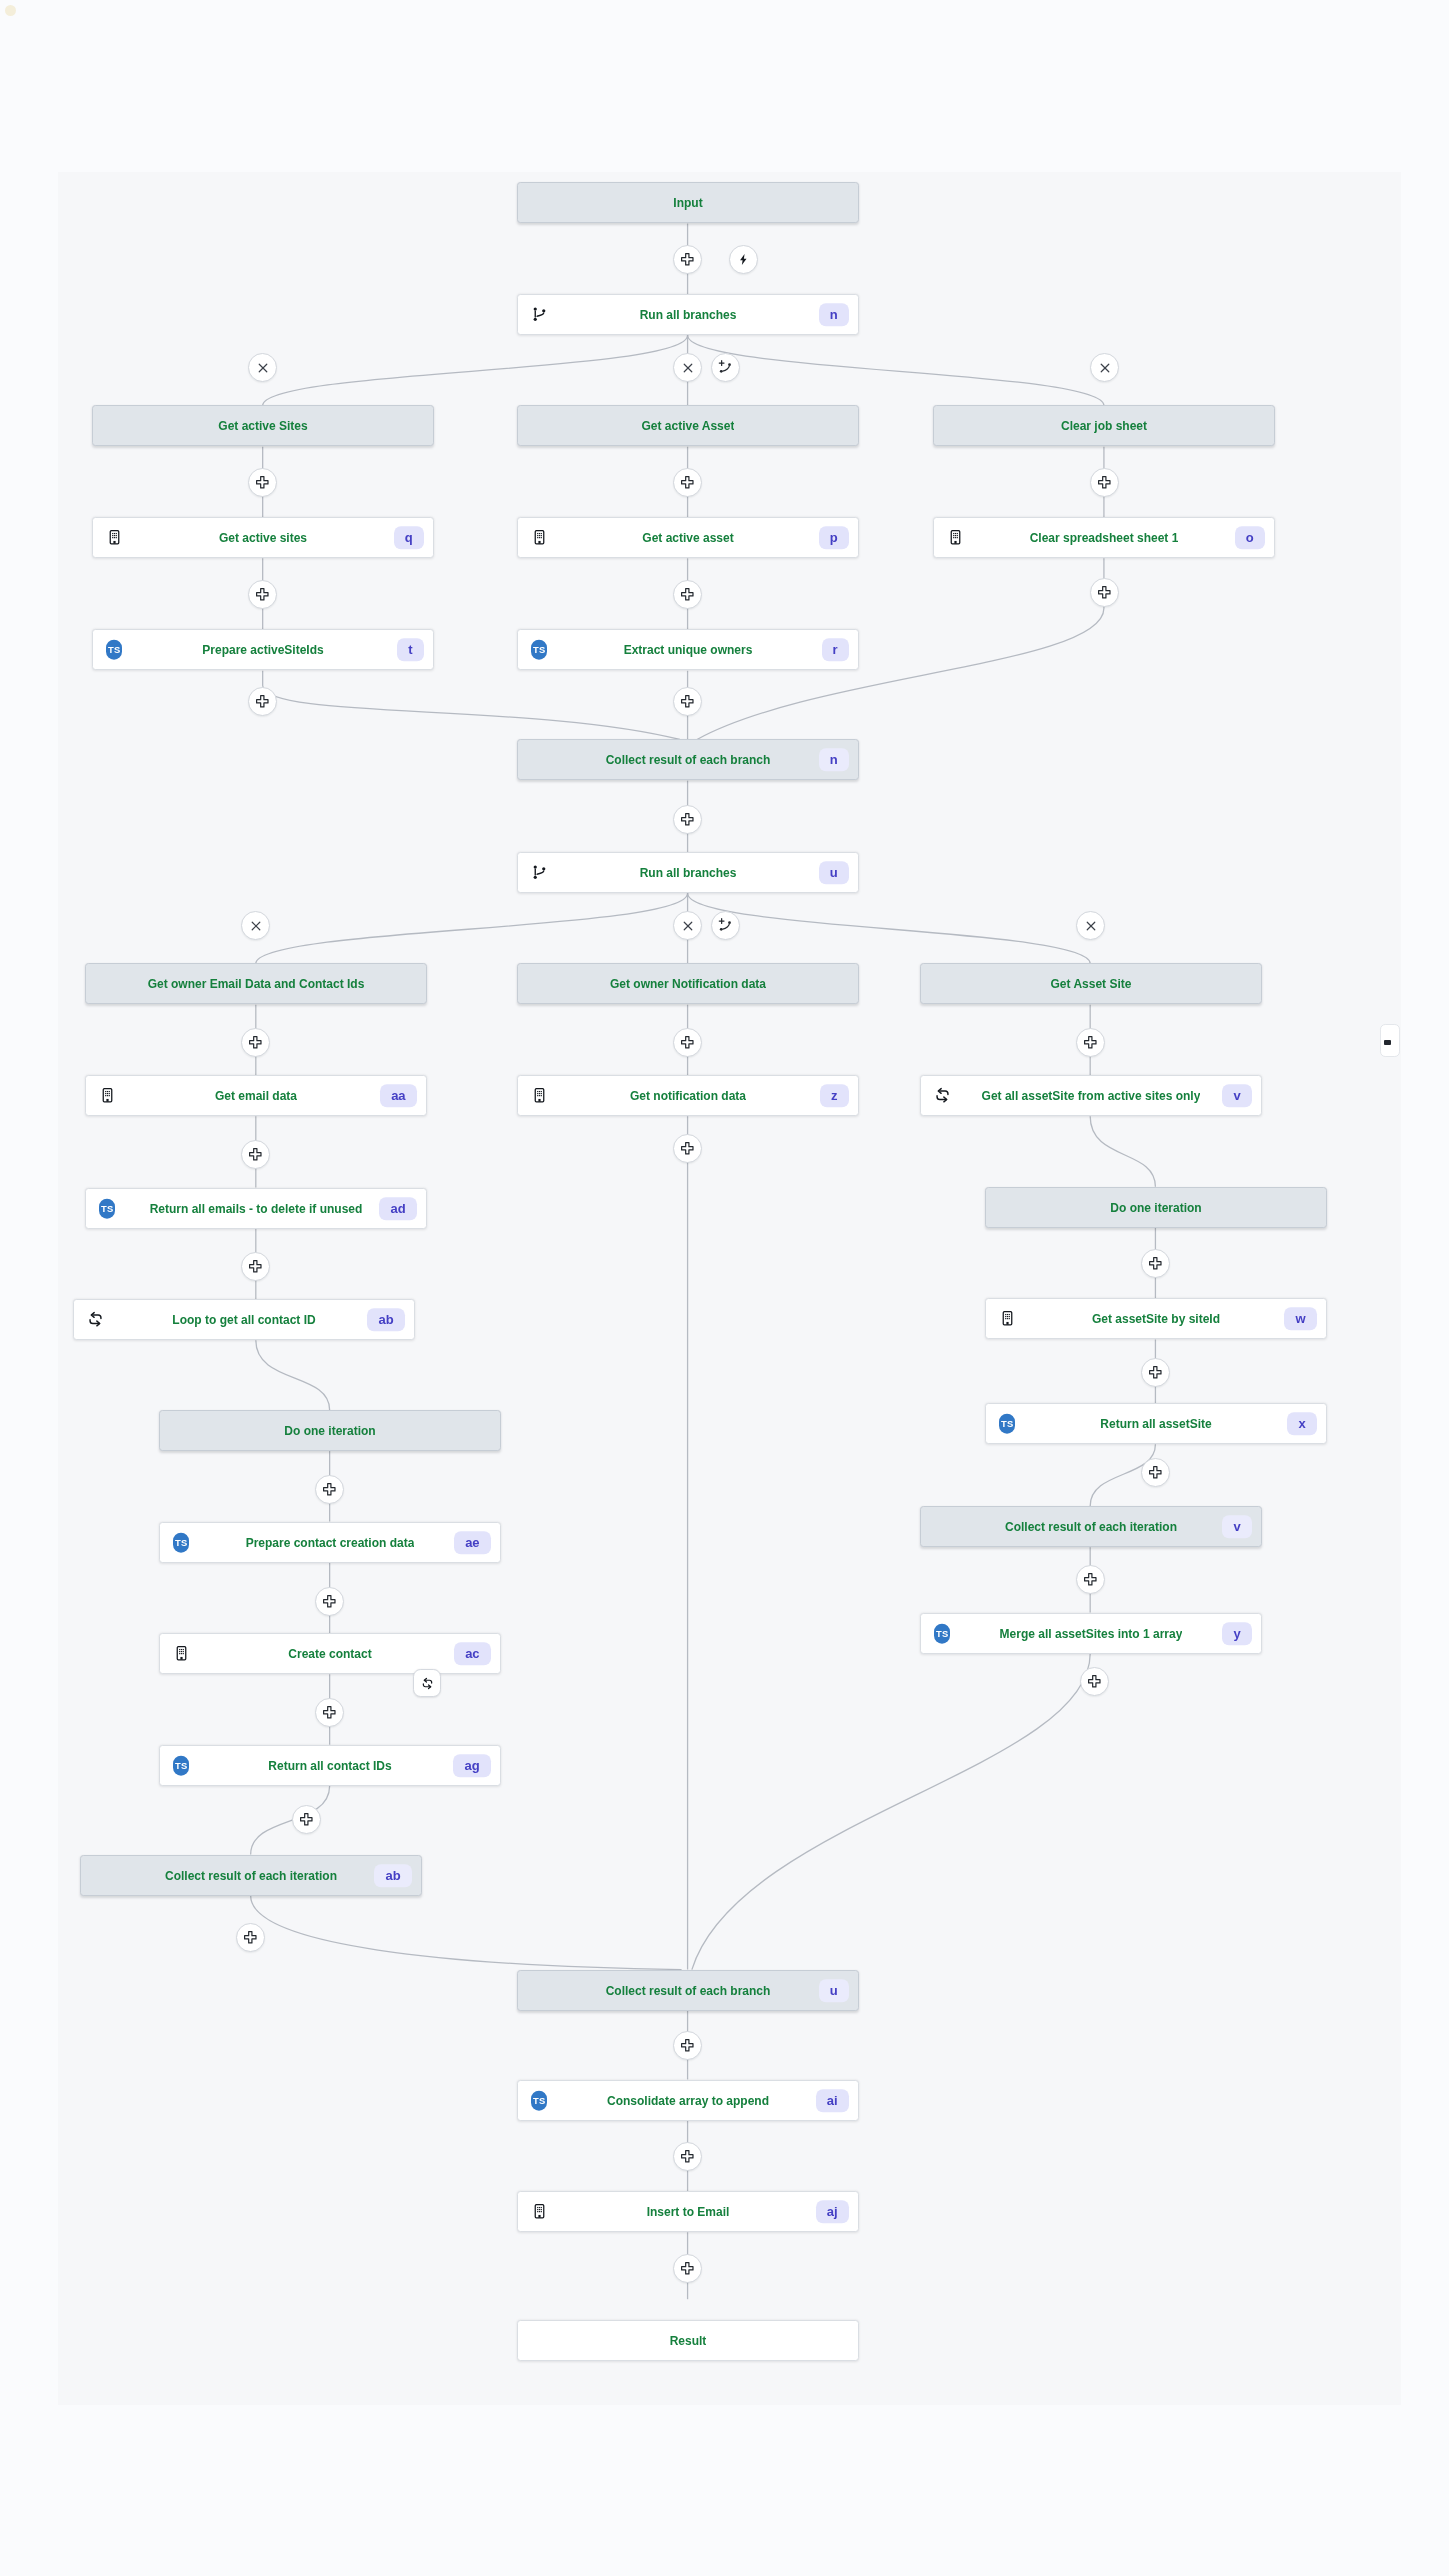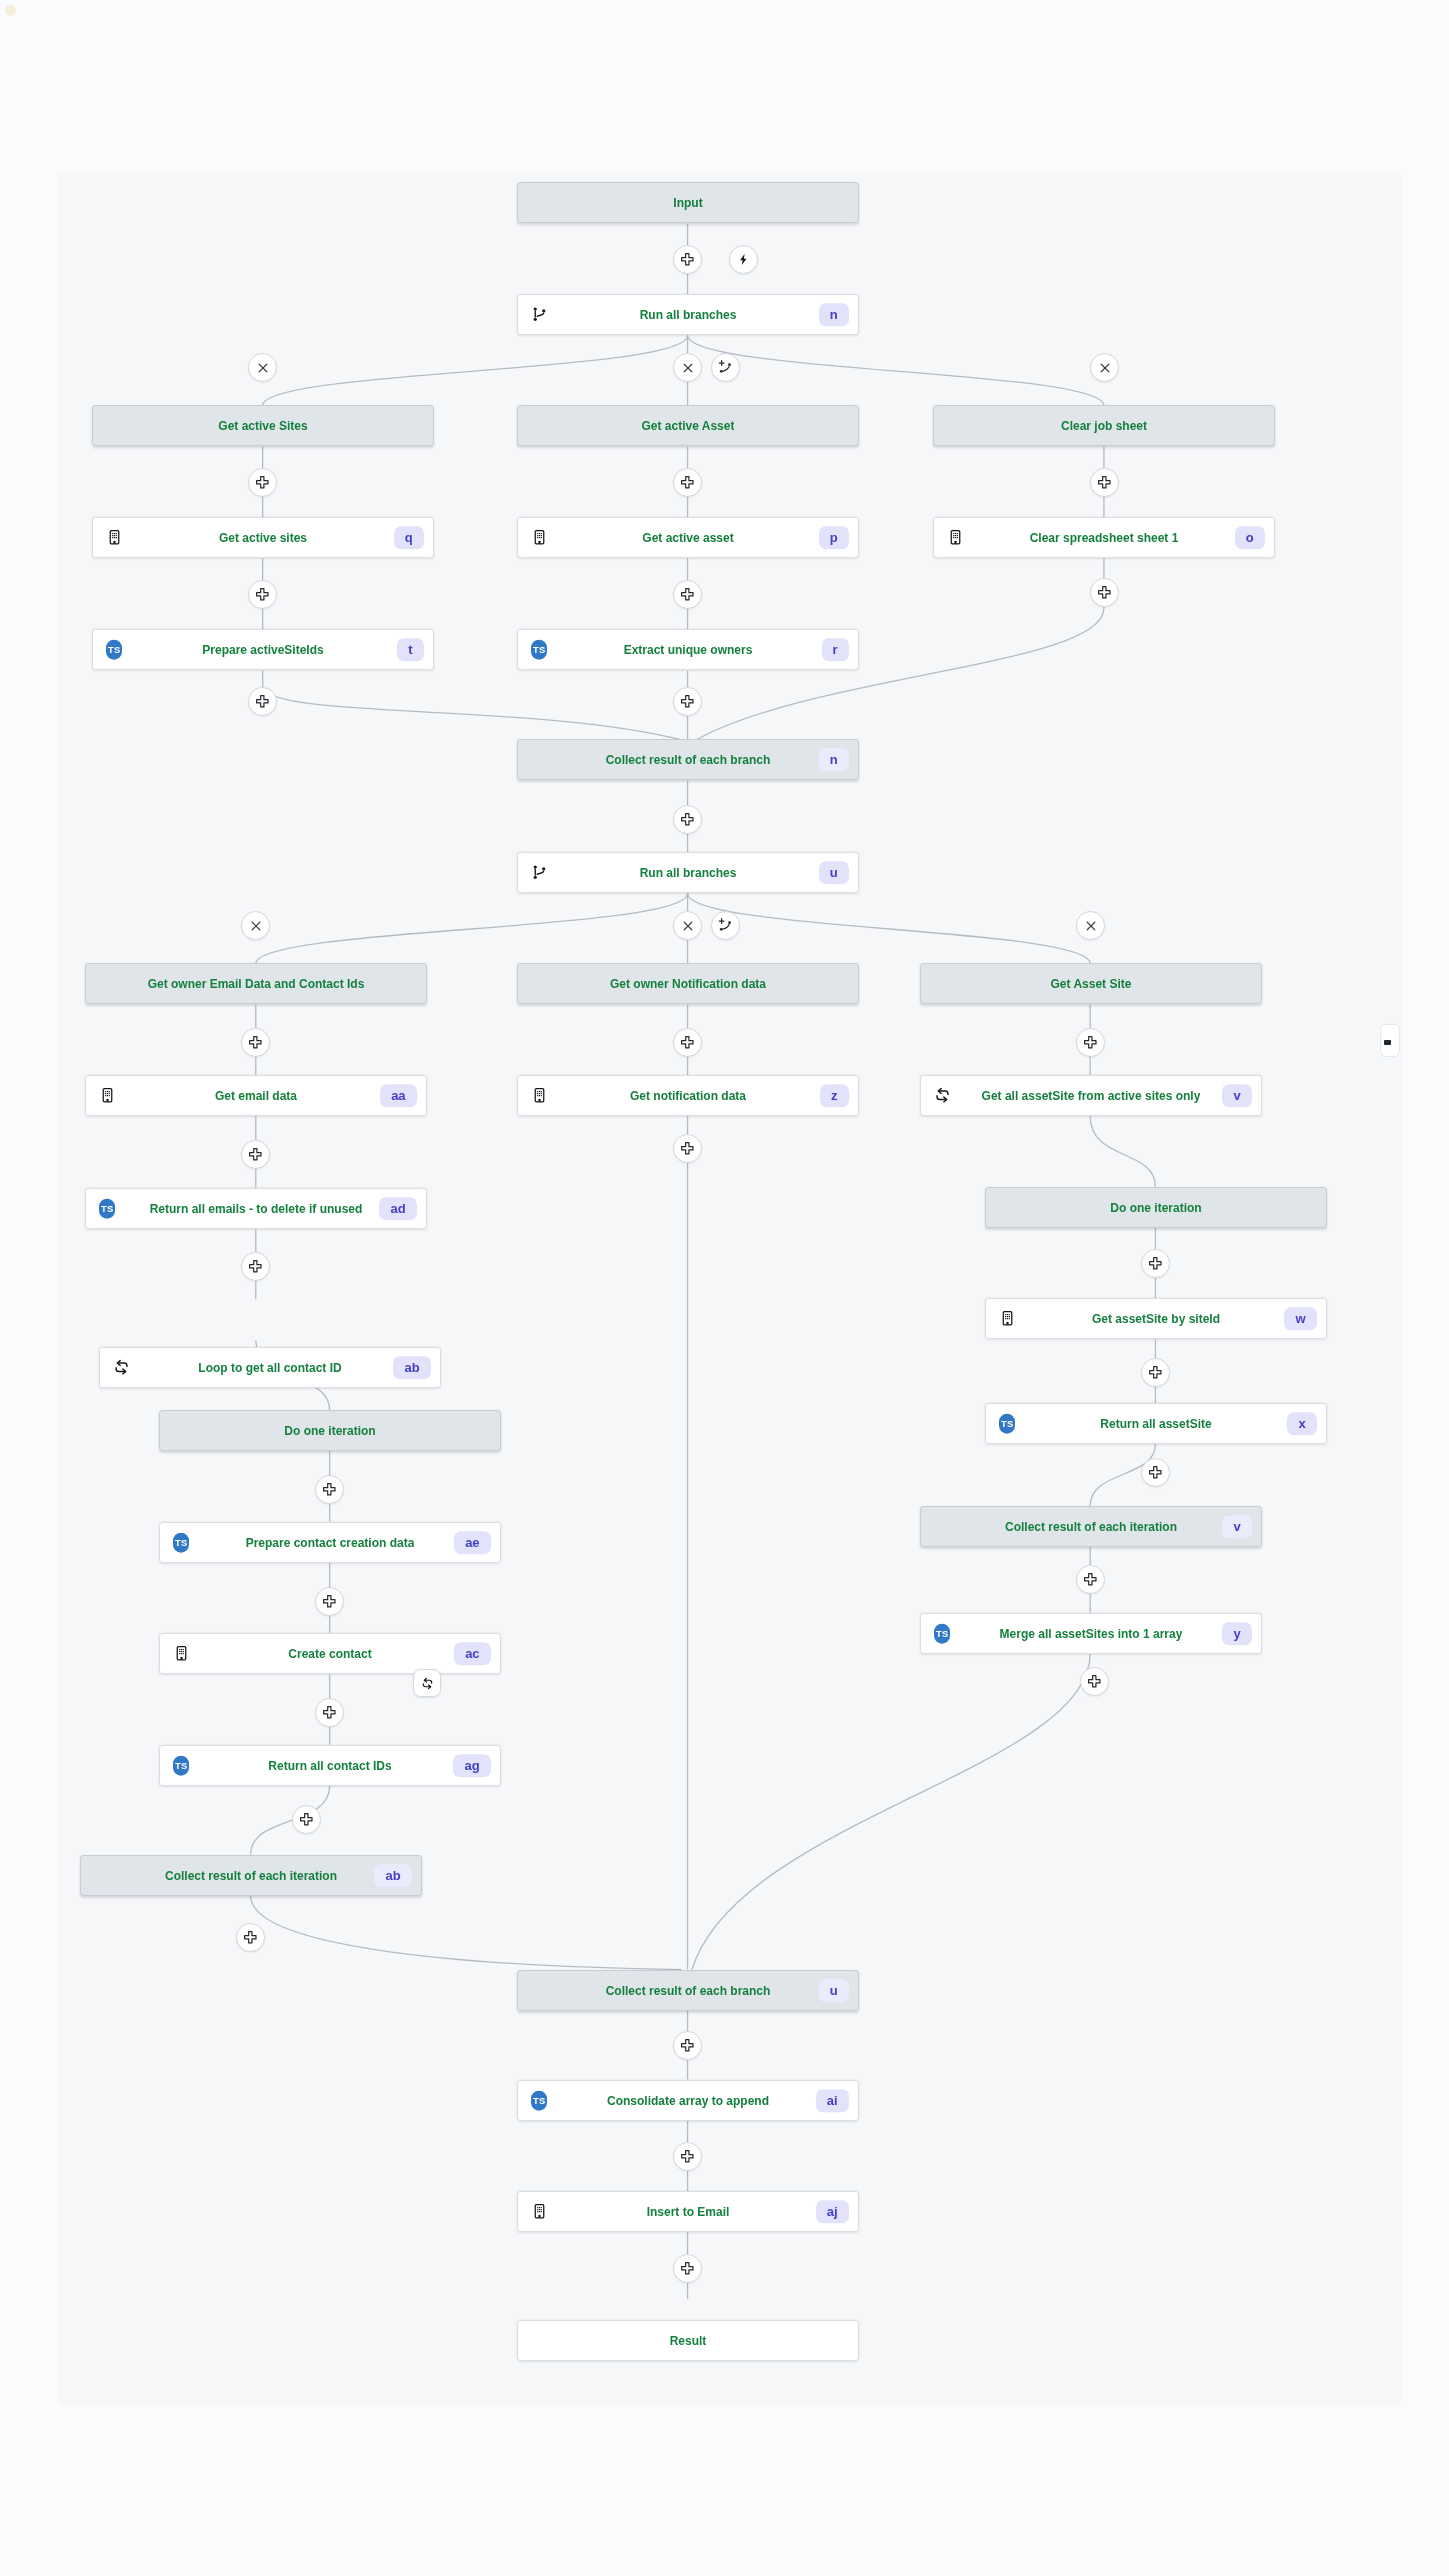--- a/index.html
+++ b/index.html
@@ -276,21 +276,21 @@
       <span class="label">Get all assetSite from active sites only</span>
       <span class="badge">v</span>
     </div>
     <div class="node white" style="left: 85px; top: 1188px;">
       <span class="n-icon">
         <span class="ts-chip">TS</span>
       </span>
       <span class="label">Return all emails - to delete if unused</span>
       <span class="badge">ad</span>
     </div>
-    <div class="node white" style="left: 99px; top: 1299px; margin-top: 48px;">
+    <div class="node white" style="left: 73px; top: 1299px;">
       <span class="n-icon">
         <svg width="17" height="17" viewBox="0 0 20 20" fill="none" stroke="#15191f" stroke-width="1.7" stroke-linecap="round" stroke-linejoin="round">
           <path d="M5.6 5 H13.2 C15.2 5 16.4 6.4 16.4 8.3 V9.3"></path>
           <path d="M8.4 2.2 L5 5 L8.4 7.8"></path>
           <path d="M14.4 15 H6.8 C4.8 15 3.6 13.6 3.6 11.7 V10.7"></path>
           <path d="M11.6 12.2 L15 15 L11.6 17.8"></path>
         </svg>
       </span>
       <span class="label">Loop to get all contact ID</span>
       <span class="badge">ab</span>

